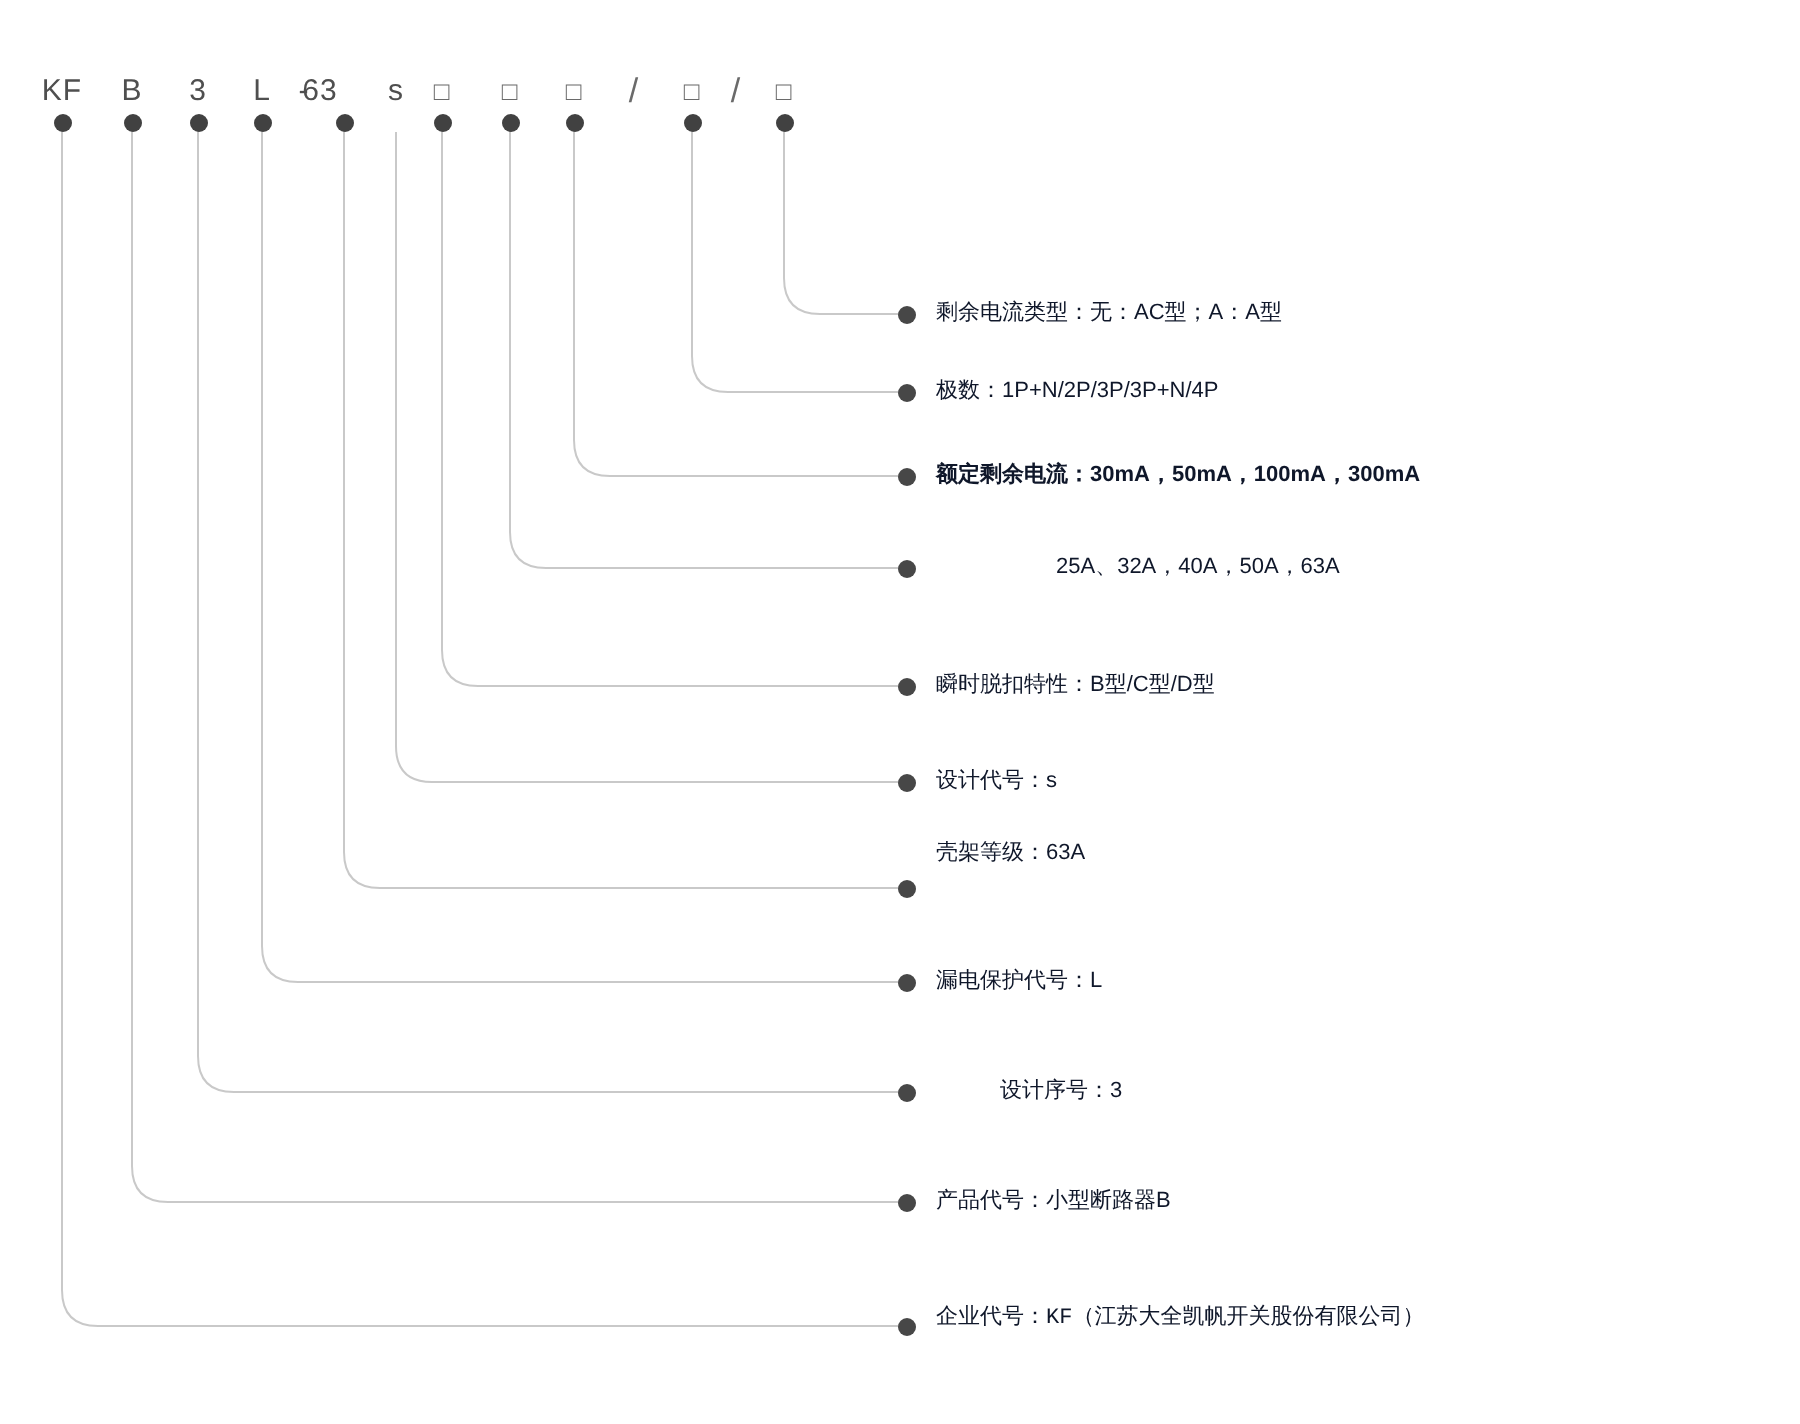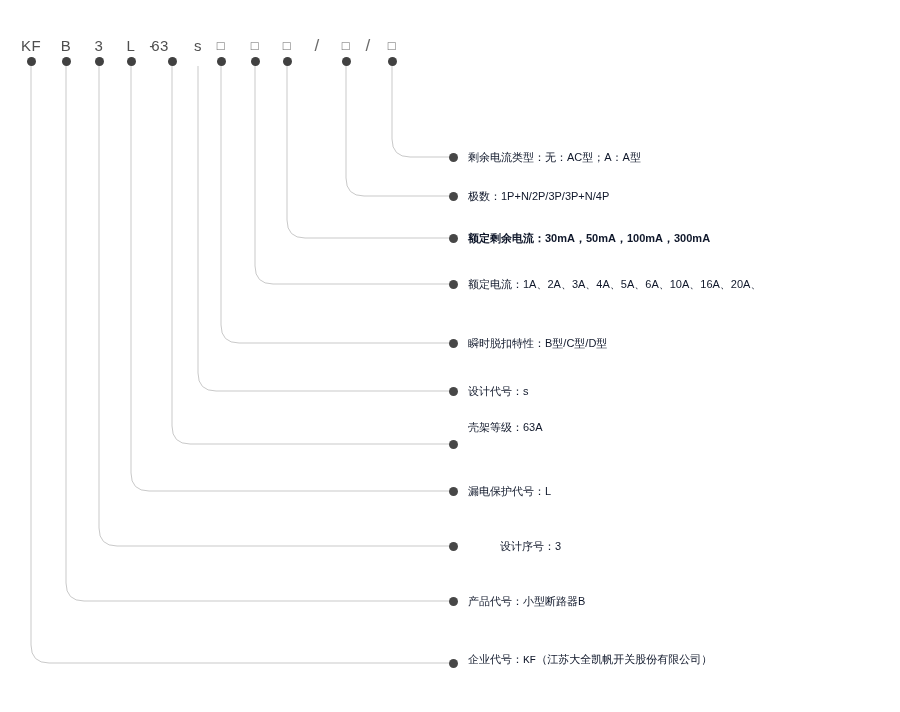--- a/index.html
+++ b/index.html
@@ -122,21 +122,21 @@
       <div class="node-dot" style="left: 392px; top: 61px;"></div>
     </div>
   <div id="callouts">
       <div class="bullet-dot" style="left: 453px; top: 157px;"></div>
       <div class="leaf-label" style="top: 157px;"><span>剩余电流类型：无：AC型；A：A型</span></div>
       <div class="bullet-dot" style="left: 453px; top: 196px;"></div>
       <div class="leaf-label" style="top: 196px;"><span>极数：1P+N/2P/3P/3P+N/4P</span></div>
       <div class="bullet-dot" style="left: 453px; top: 238px;"></div>
       <div class="leaf-label" style="top: 238px; font-weight: bold;"><span>额定剩余电流：30mA，50mA，100mA，300mA</span></div>
       <div class="bullet-dot" style="left: 453px; top: 284px;"></div>
-      <div class="leaf-label" style="top: 284px;"><span>额定电流：1A、2A、3A、4A、5A、6A、10A、16A、20A、</span></div>
+      <div class="leaf-label" style="top: 284px;"><span class="cont">25A、32A，40A，50A，63A</span></div>
       <div class="bullet-dot" style="left: 453px; top: 343px;"></div>
       <div class="leaf-label" style="top: 343px;"><span>瞬时脱扣特性：B型/C型/D型</span></div>
       <div class="bullet-dot" style="left: 453px; top: 391px;"></div>
       <div class="leaf-label" style="top: 391px;"><span>设计代号：s</span></div>
       <div class="bullet-dot" style="left: 453px; top: 444px;"></div>
       <div class="leaf-label" style="top: 427px;"><span>壳架等级：63A</span></div>
       <div class="bullet-dot" style="left: 453px; top: 491px;"></div>
       <div class="leaf-label" style="top: 491px;"><span>漏电保护代号：L</span></div>
       <div class="bullet-dot" style="left: 453px; top: 546px;"></div>
       <div class="leaf-label" style="top: 546px; margin-left: 32px;"><span>设计序号：3</span></div>

